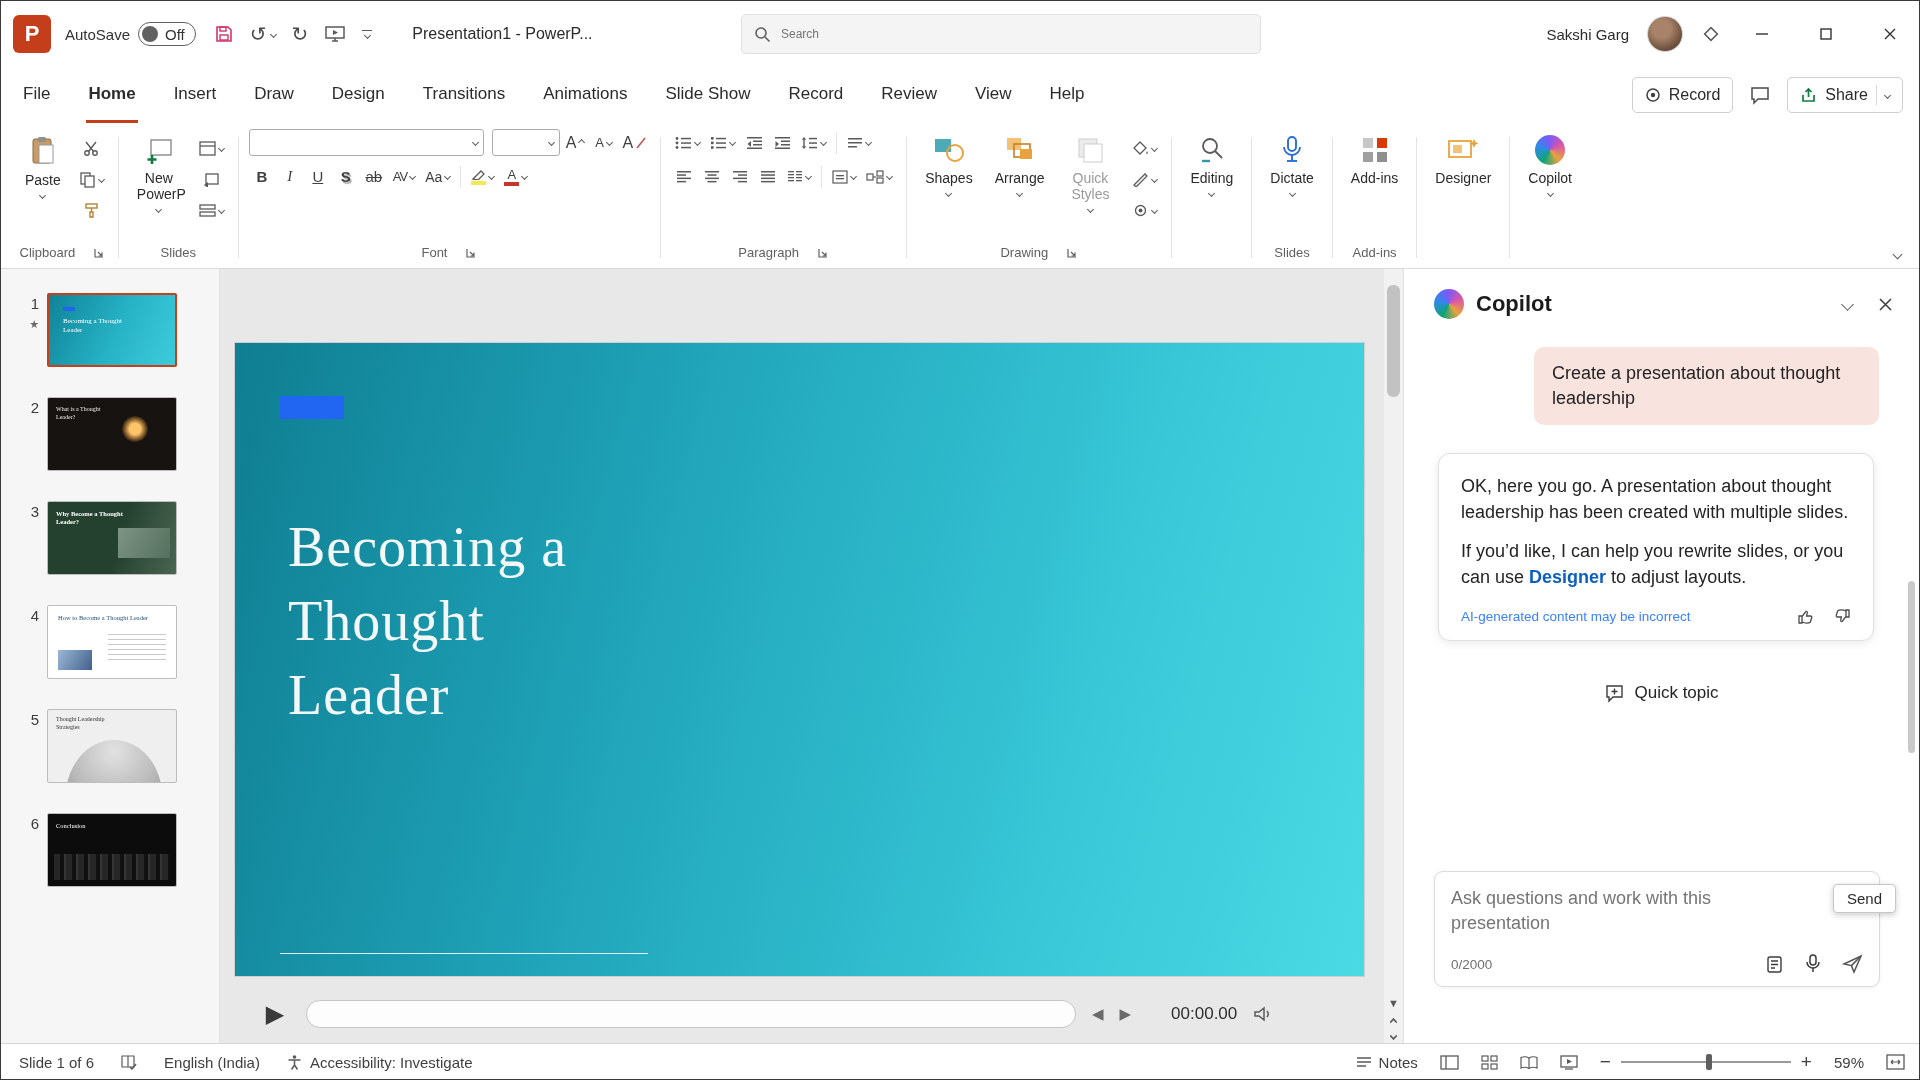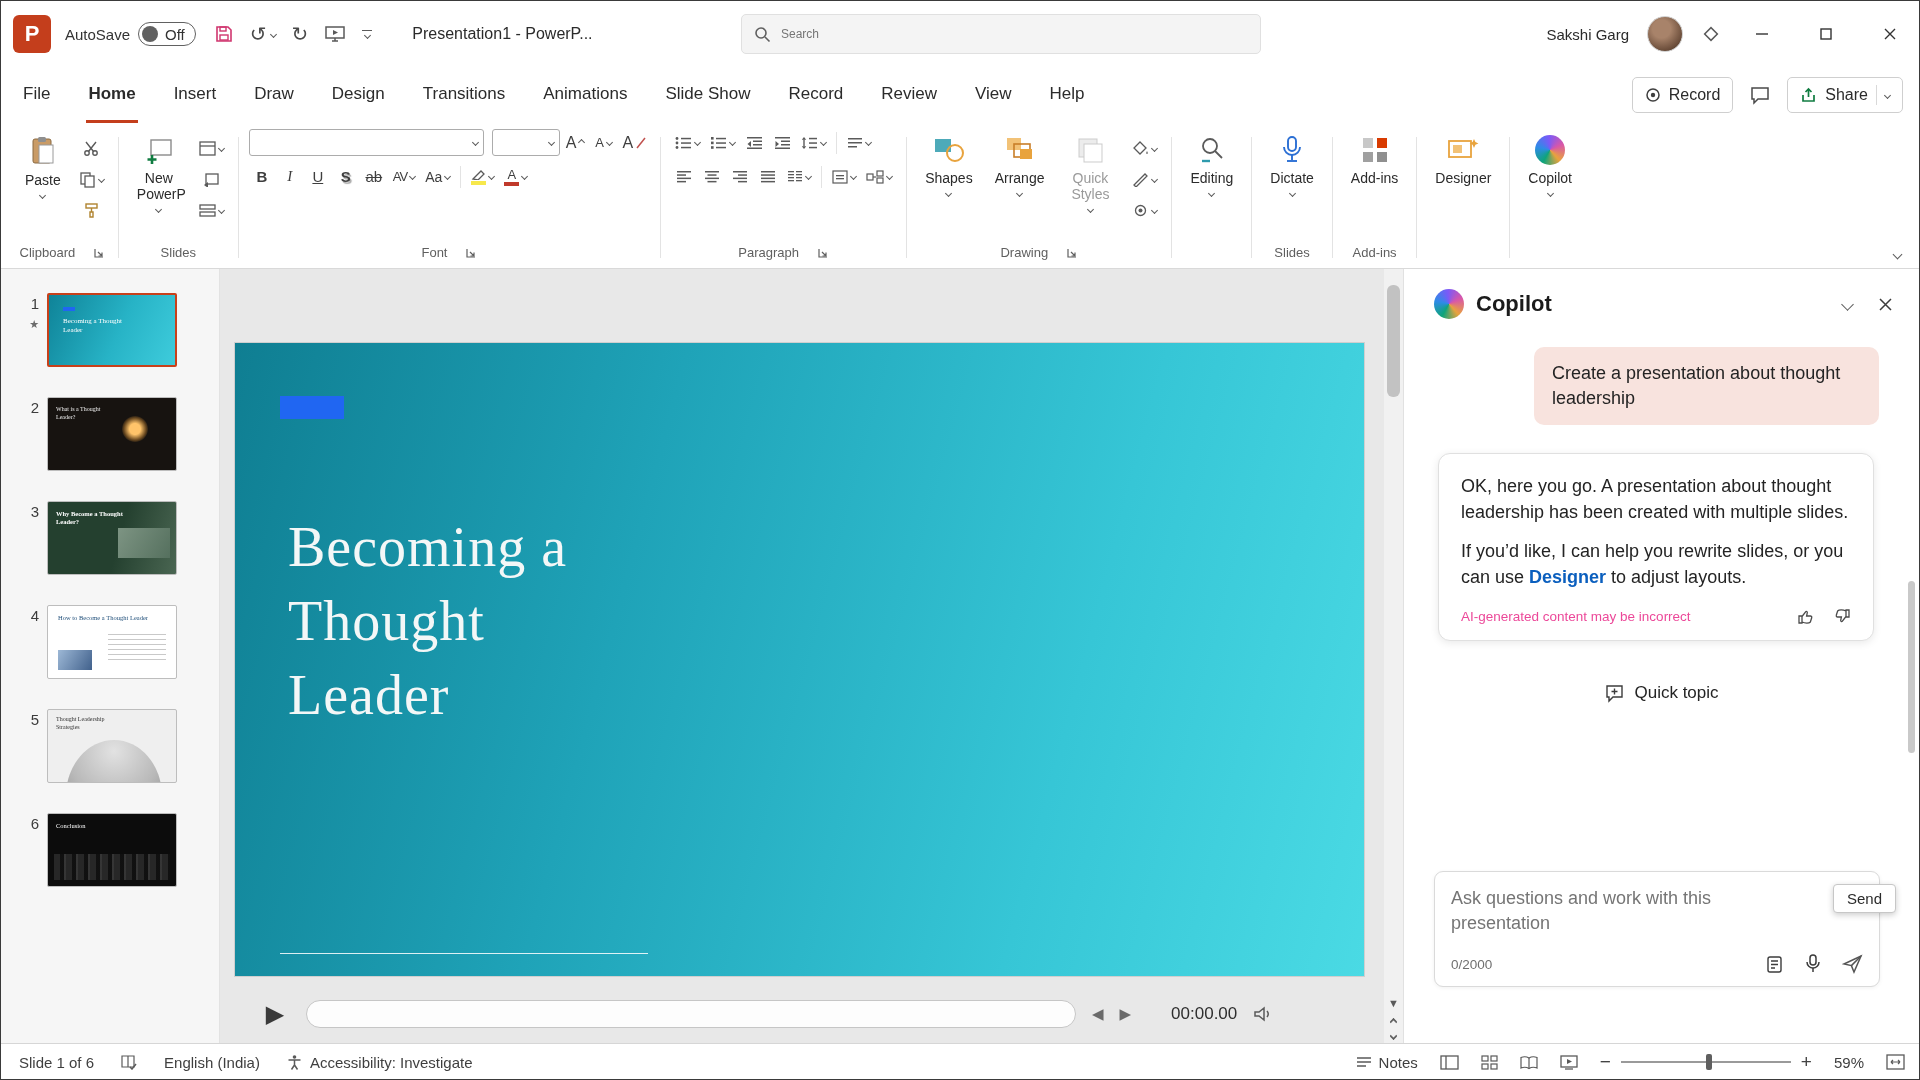--- a/index.html
+++ b/index.html
@@ -115,21 +115,21 @@
   .copilot { width:516px; background:#fff; border-left:1px solid #E1E1E1; position:relative; display:flex; flex-direction:column; padding:16px 0 0; }
   .cp-head { display:flex; align-items:center; padding:4px 26px 14px 30px; gap:12px; }
   .cp-logo { width:30px; height:30px; border-radius:50%; background:conic-gradient(from 210deg,#0EA47A,#2E8BE6,#7A5AF8,#D957A8,#E8A33D,#0EA47A); }
   .cp-title { font-size:22px; font-weight:bold; color:#1b1b1b; }
   .cp-headbtns { margin-left:auto; display:flex; align-items:center; gap:26px; }
   .bubble { align-self:flex-end; margin:14px 40px 0 0; width:345px; background:#F8E3DE; border-radius:10px; padding:14px 18px; font-size:18px; line-height:1.4; color:#242424; }
   .card { margin:28px 0 0 34px; width:436px; background:#fff; border:1px solid #E0E0E0; border-radius:12px; box-shadow:0 2px 8px rgba(0,0,0,.09); padding:20px 22px 14px; font-size:18px; line-height:1.42; color:#242424; }
   .card p + p { margin-top:14px; }
   .designer-link { color:#0B5FBE; font-weight:bold; }
   .card-foot { display:flex; align-items:center; margin-top:16px; }
-  .disclaimer { font-size:13.5px; color:#ec4899; }
+  .disclaimer { font-size:13.5px; color:#3b82f6; }
   .thumbs-ud { margin-left:auto; display:flex; gap:16px; }
   .change-topic { align-self:center; margin-top:42px; display:flex; align-items:center; gap:9px; font-size:17px; color:#242424; }
   .inputcard { margin:auto 0 56px 30px; width:446px; background:#fff; border:1px solid #DADADA; border-radius:9px; box-shadow:0 1px 4px rgba(0,0,0,.06); padding:14px 16px 12px; }
   .inputcard textarea { width:330px; height:62px; border:none; outline:none; resize:none; font-family:inherit; font-size:18px; line-height:1.4; color:#333; }
   .inputcard textarea::placeholder { color:#757575; }
   .ic-foot { display:flex; align-items:center; margin-top:2px; }
   .counter { font-size:13.5px; color:#707070; }
   .ic-icons { margin-left:auto; display:flex; align-items:center; gap:20px; }
   .tooltip { position:absolute; right:23px; bottom:130px; background:#fff; border:1px solid #C7C7C7; border-radius:4px; padding:5px 13px; font-size:15px; color:#2b2b2b; box-shadow:0 2px 6px rgba(0,0,0,.2); }
   .cp-scroll { position:absolute; right:4px; top:312px; width:7px; height:172px; border-radius:4px; background:#C9C9C9; }

